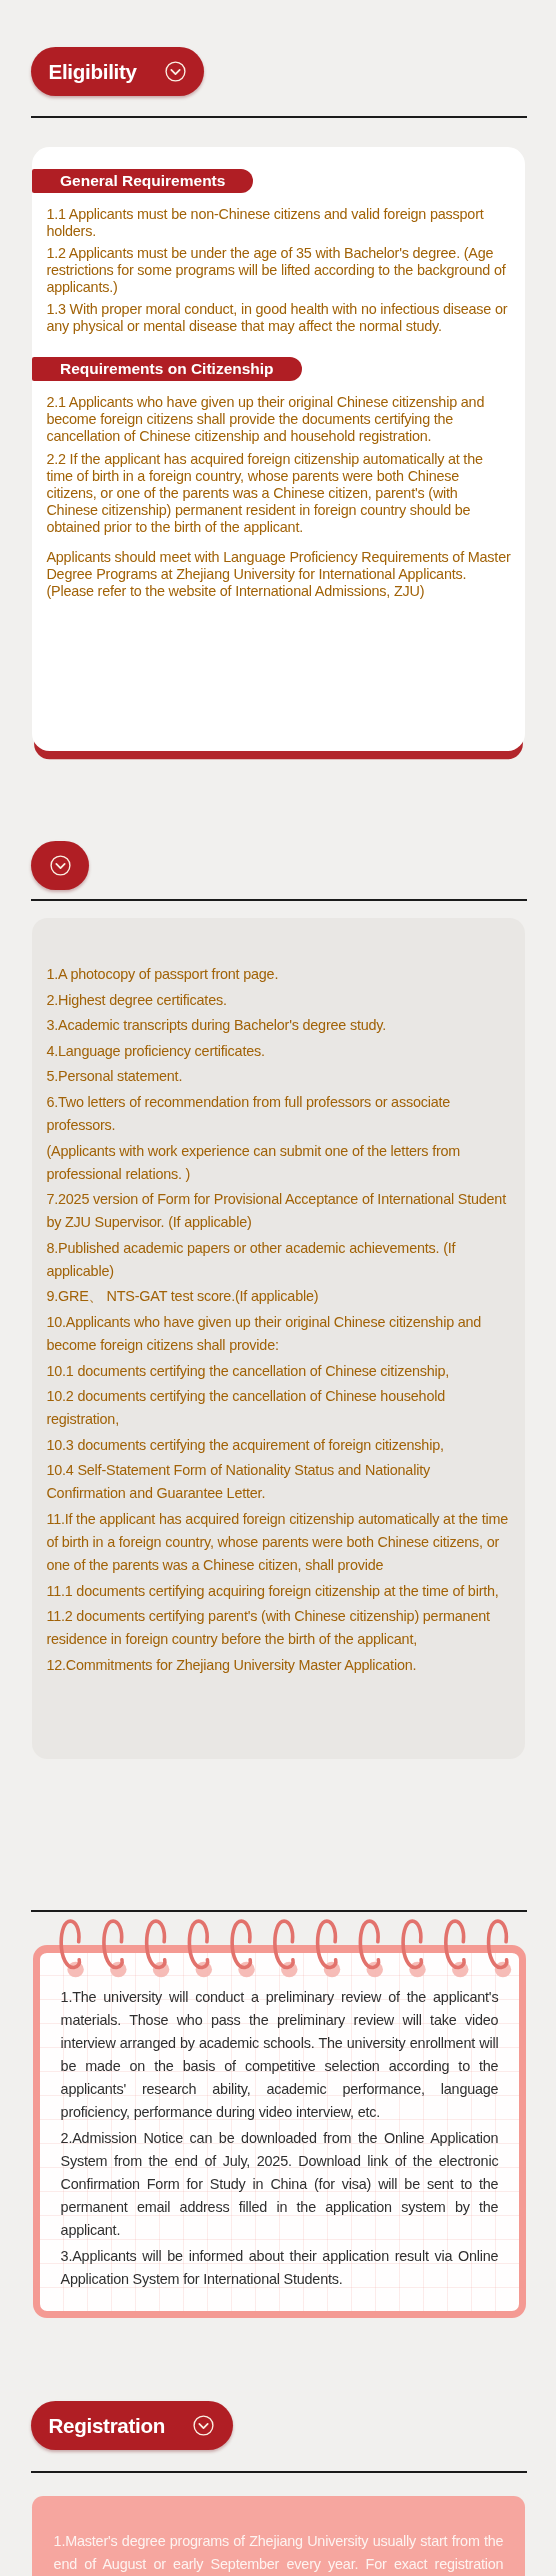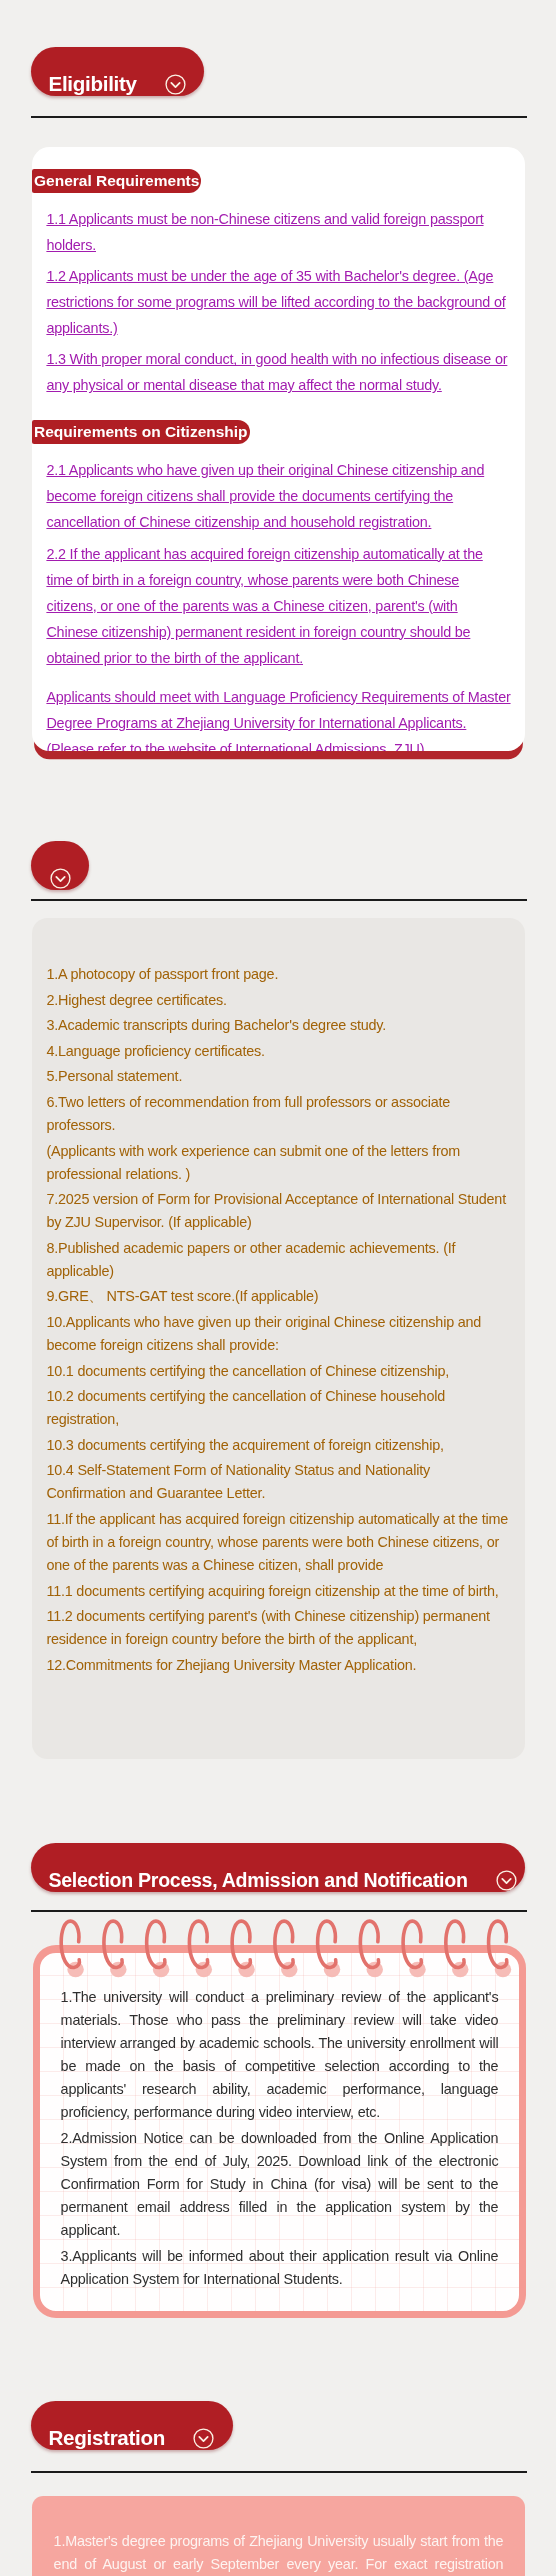--- a/index.html
+++ b/index.html
@@ -1,47 +1,47 @@
 <!DOCTYPE html>
 <html style="font-size:8.2px"><head>
 <meta charset="utf-8">
 <style>
   html,body{margin:0;padding:0;}
   body{font-family:"Liberation Sans","DejaVu Sans",sans-serif;background:#e9e8e6;}
   .page{position:relative;width:556px;height:3064px;background:#f1f0ee;overflow:hidden;margin:0 auto;}
 
   
   .pill{position:absolute;left:31px;height:49px;background:#b01e24;border-radius:25px;
-        display:flex;align-items:flex-end;gap:27px;padding:0 17.5px;box-sizing:border-box;
+        display:flex;align-items:center;gap:27px;padding:0 17.5px;box-sizing:border-box;
         box-shadow:0 2.1px 3.1px rgba(110,8,12,.30);cursor:pointer;}
   .pill .pill-label{color:#ffffff;font-weight:bold;font-size:20.6px;letter-spacing:-0.3px;white-space:nowrap;}
   .pill svg{flex:0 0 auto;}
 
   
   .divider{position:absolute;left:31px;width:496px;height:1.5px;background:#1b1b1b;}
 
   
   .card-white{position:absolute;left:32px;top:147px;width:493px;height:604px;background:#ffffff;
         border-radius:17.5px;box-shadow:0 10.3px 0 -2.1px #b2262b;overflow:hidden;box-sizing:border-box;
         padding-top:21.6px;}
   .subpill{display:inline-flex;align-items:center;height:24px;background:#b01e24;
-        border-radius:2.1px 12px 12px 2.1px;padding:0 2px;margin-top:16.5px;}
+        border-radius:2.1px 12px 12px 2.1px;padding:0 28px;margin-top:16.5px;}
   .subpill:first-child{margin-top:0;}
   .subpill span{color:#fff;font-weight:bold;font-size:15.5px;white-space:nowrap;}
   .tb{padding:0 14.4px;margin:13.4px 0 0 0;}
-  .tb p{margin:0 0 5.2px 0;font-size:14.4px;line-height:26px;color:#a21caf;letter-spacing:-0.2px;text-decoration:underline;}
+  .tb p{margin:0 0 5.2px 0;font-size:14.4px;line-height:17px;color:#a16207;letter-spacing:-0.2px;}
 
   
   .card-gray{position:absolute;left:32px;top:918px;width:493px;height:841px;background:#e9e7e4;
         border-radius:15.5px;overflow:hidden;box-sizing:border-box;padding:45px 14.4px 0 14.4px;}
   .card-gray p{margin:0 0 2.6px 0;font-size:14.4px;line-height:23px;color:#a16207;letter-spacing:-0.2px;}
 
   
   .notebook{position:absolute;left:33px;top:1945px;width:493px;height:373px;box-sizing:border-box;
-        border:7.2px solid #f49a93;border-top-width:8.2px;border-radius:23px;
+        border:7.2px solid #f49a93;border-top-width:8.2px;border-radius:14px;
         background:
           repeating-linear-gradient(0deg, transparent 0 23px, rgba(240,160,155,.20) 23px 24px),
           repeating-linear-gradient(90deg, transparent 0 23px, rgba(240,160,155,.20) 23px 24px),
           #fffefe;
         padding:33px 20.6px 0 20.6px;overflow:hidden;}
   .notebook p{margin:0 0 3.1px 0;font-size:14.4px;line-height:23px;color:#2f2f2f;letter-spacing:-0.2px;
         text-align:justify;}
   .rings{position:absolute;left:33px;top:1916px;width:493px;height:69px;z-index:5;pointer-events:none;}
 
   
@@ -109,27 +109,20 @@
     <p>10.1 documents certifying the cancellation of Chinese citizenship,</p>
     <p>10.2 documents certifying the cancellation of Chinese household registration,</p>
     <p>10.3 documents certifying the acquirement of foreign citizenship,</p>
     <p>10.4 Self-Statement Form of Nationality Status and Nationality Confirmation and Guarantee Letter.</p>
     <p>11.If the applicant has acquired foreign citizenship automatically at the time of birth in a foreign country, whose parents were both Chinese citizens, or one of the parents was a Chinese citizen, shall provide</p>
     <p>11.1 documents certifying acquiring foreign citizenship at the time of birth,</p>
     <p>11.2 documents certifying parent's (with Chinese citizenship) permanent residence in foreign country before the birth of the applicant,</p>
     <p>12.Commitments for Zhejiang University Master Application.</p>
   </div>
 
-  <div class="pill" style="top:1843px;width:494px;box-sizing:border-box;">
-    <span class="pill-label" style="font-size:19.6px;">Selection Process, Admission and Notification</span>
-    <svg width="23" height="23" viewBox="0 0 44 44">
-      <circle cx="22" cy="22" r="18" fill="none" stroke="#fbf0e3" stroke-width="2.6"></circle>
-      <path d="M14 19 L22 27 L30 19" fill="none" stroke="#fbf0e3" stroke-width="3.4" stroke-linecap="round" stroke-linejoin="round"></path>
-    </svg>
-  </div>
   <div class="divider" style="top:1910px;"></div>
 
   <div class="notebook">
     <p>1.The university will conduct a preliminary review of the applicant's materials. Those who pass the preliminary review will take video interview arranged by academic schools. The university enrollment will be made on the basis of competitive selection according to the applicants' research ability, academic performance, language proficiency, performance during video interview, etc.</p>
     <p>2.Admission Notice can be downloaded from the Online Application System from the end of July, 2025. Download link of the electronic Confirmation Form for Study in China (for visa) will be sent to the permanent email address filled in the application system by the applicant.</p>
     <p>3.Applicants will be informed about their application result via Online Application System for International Students.</p>
   </div>
   <svg class="rings" viewBox="0 0 956 134">
     <defs>
       <g id="ring">

